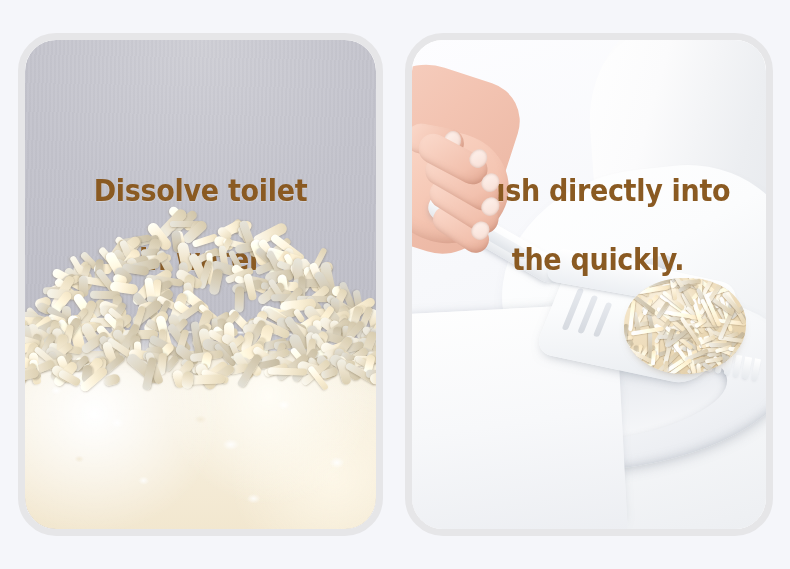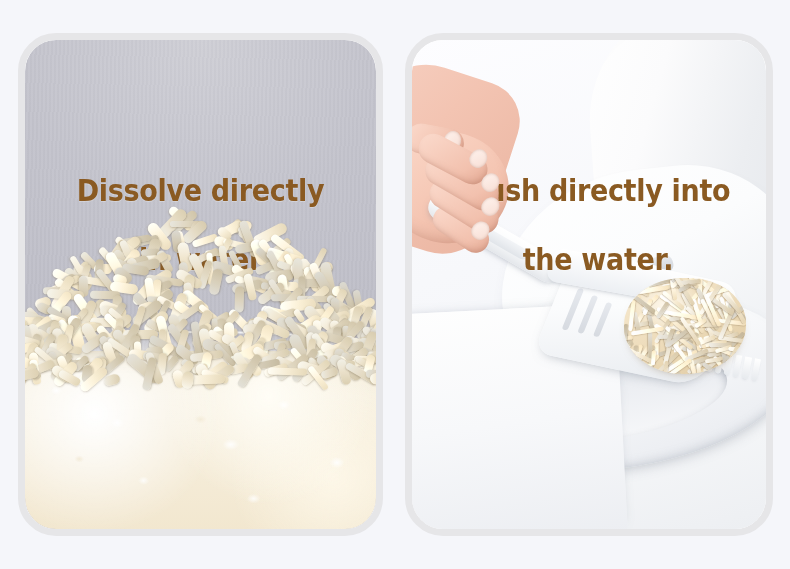--- a/index.html
+++ b/index.html
@@ -818,21 +818,21 @@
           <div class="pellet" style="left: 111.986px; top: 133.649px; width: 34.0131px; height: 9.90658px; transform: rotate(-38.4deg); filter: brightness(0.89); z-index: 134;"></div>
           <div class="pellet" style="left: 323.328px; top: 180.425px; width: 15.6372px; height: 7.0239px; transform: rotate(18.8deg); filter: brightness(0.89); z-index: 180;"></div>
           <div class="pellet" style="left: 340.165px; top: 164.2px; width: 29.13px; height: 10.2873px; transform: rotate(47.5deg); filter: brightness(0.9); z-index: 164;"></div>
         </div>
 
       <div class="bowl-rim"></div>
 
       <div class="slurry"></div>
 
       <div class="headline" id="headline-left" style="color: rgb(138, 90, 34);">
-        <span class="hl-line">Dissolve directly</span>
+        <span class="hl-line">Dissolve toilet</span>
         <span class="hl-line">in water</span>
       </div>
 
     </div>
   </div>
 
   <div class="panel" id="panel-right" style="border-color: rgb(230, 230, 232);">
     <div class="panel-inner">
 
       <div class="right-bg"></div>
@@ -1057,19 +1057,19 @@
           <div class="finger" style="left: 14px; top: 152px; width: 76px; height: 29px; transform: rotate(32deg); z-index: 28;"></div>
           <div class="nail" style="left: 70px; top: 157px; width: 17px; height: 19px; transform: rotate(38deg); z-index: 29;"></div>
           <div class="finger" style="left: 18px; top: 176px; width: 62px; height: 27px; transform: rotate(34deg); z-index: 27;"></div>
           <div class="nail" style="left: 60px; top: 181px; width: 17px; height: 19px; transform: rotate(40deg); z-index: 28;"></div>
           <div class="finger" style="left: -6px; top: 86px; width: 58px; height: 30px; transform: rotate(10deg); z-index: 26;"></div>
           <div class="nail" style="left: 32px; top: 91px; width: 17px; height: 19px; transform: rotate(16deg); z-index: 27;"></div>
         </div>
 
       <div class="headline" id="headline-right" style="color: rgb(138, 90, 34);">
         <span class="hl-line">Rush directly into</span>
-        <span class="hl-line">the water.</span>
+        <span class="hl-line">the quickly.</span>
       </div>
 
     </div>
   </div>
 
 </div>
 
 </body></html>

